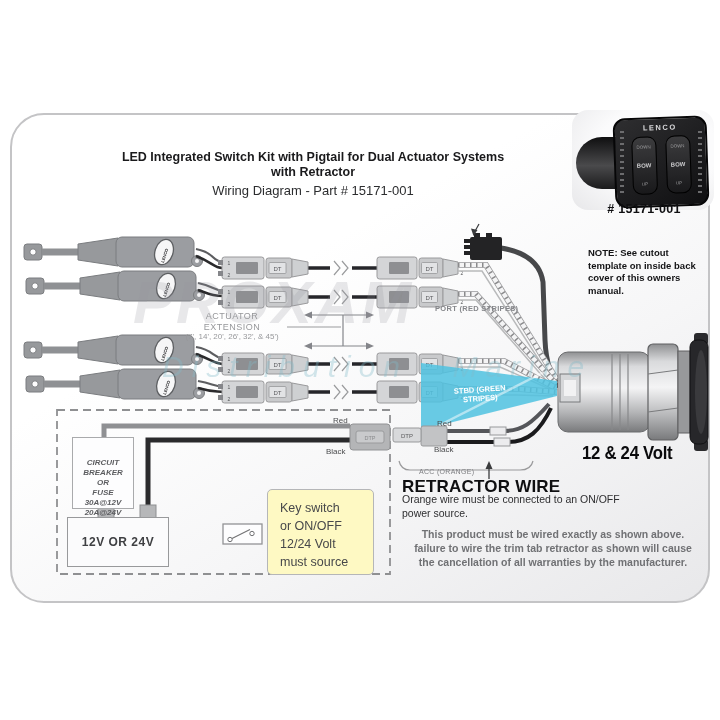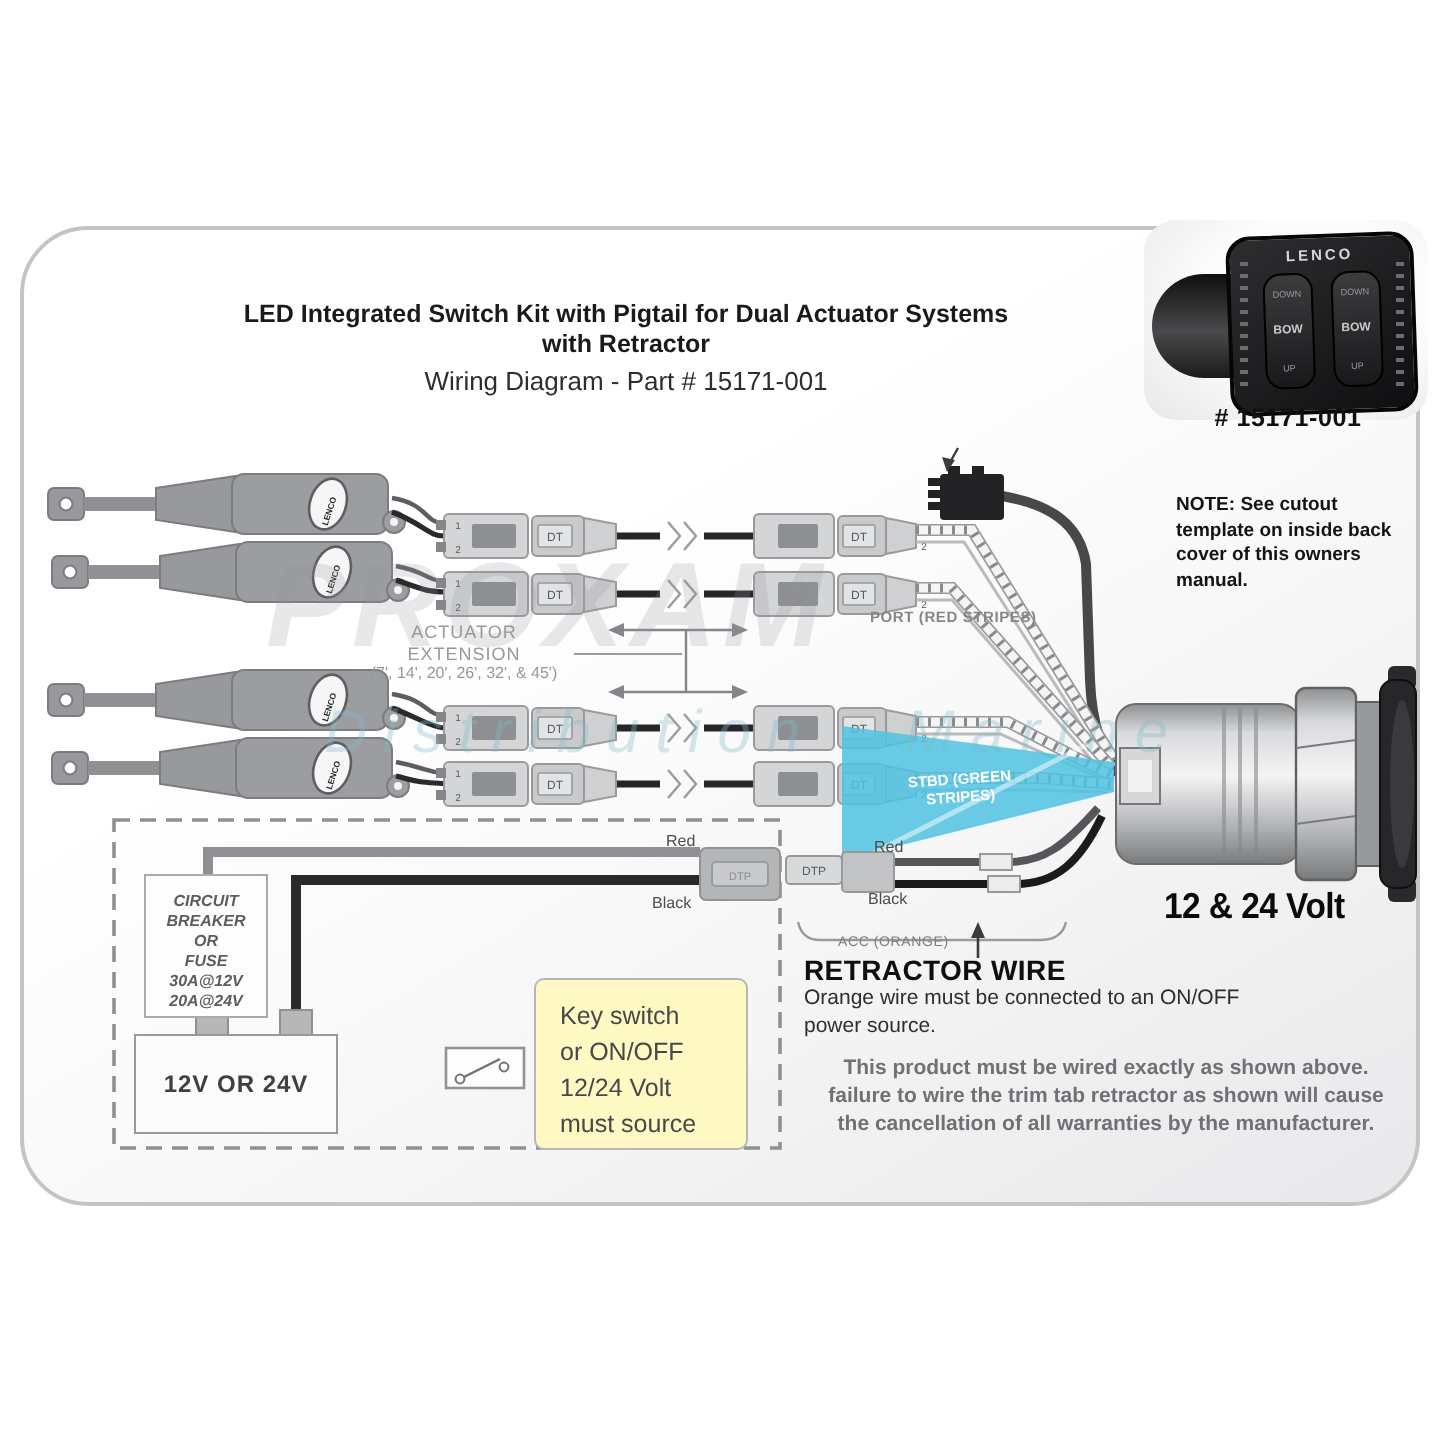--- a/index.html
+++ b/index.html
@@ -36,29 +36,29 @@
   .ext .e3{font-size:8px;line-height:10.5px;}
   .tiny{font-size:8px;color:#4b4c4e;}
   .port{left:435px;top:304px;font-size:7.5px;font-weight:600;color:#85868a;letter-spacing:.3px;}
   .stbd{left:443px;top:385px;width:74px;text-align:center;font-size:7.5px;font-weight:bold;color:#fff;
         line-height:9px;transform:rotate(-4deg);}
   .acc{left:419px;top:468px;font-size:7px;color:#7e7f82;letter-spacing:.3px;}
   .volt{left:582px;top:443px;font-size:18px;font-weight:bold;color:#0b0b0d;letter-spacing:-.3px;
         transform:scaleX(.93);transform-origin:left;}
   
   .breaker{left:72px;top:437px;width:62px;height:72px;background:#fdfdfe;border:1.5px solid #a9aaac;
-           box-sizing:border-box;text-align:center;padding-top:8px;font-size:8px;font-weight:bold;
+           box-sizing:border-box;text-align:center;padding-top:20px;font-size:8px;font-weight:bold;
            font-style:italic;color:#5c5d60;line-height:10px;}
   .battery{left:67px;top:517px;width:102px;height:50px;background:#fbfbfc;border:1.5px solid #98999b;
            box-sizing:border-box;display:flex;align-items:center;justify-content:center;
            font-size:12px;font-weight:bold;color:#3f4043;letter-spacing:.5px;}
   .keybox{left:267px;top:489px;width:107px;height:86px;background:#fef9c3;border:1.5px solid #b5b6b8;
           border-radius:5px;box-sizing:border-box;padding:9px 0 0 12px;font-size:12.5px;color:#47484a;line-height:18px;}
   
-  .retr-h{left:402px;top:477px;font-size:14px;font-weight:bold;color:#0f0f11;letter-spacing:.2px;}
+  .retr-h{left:402px;top:477px;font-size:17px;font-weight:bold;color:#0f0f11;letter-spacing:.2px;}
   .retr-b{left:402px;top:493px;width:242px;font-size:10.5px;color:#2e2e30;line-height:13.5px;}
   .warn{left:396px;top:527px;width:314px;text-align:center;font-size:10.5px;font-weight:bold;
         color:#707174;line-height:14px;}
   
   .wm1{left:133px;top:268px;font-size:60px;font-weight:bold;font-style:italic;letter-spacing:3px;
        color:rgba(150,152,158,.22);pointer-events:none;}
   .wm2{left:150px;top:350px;font-size:30px;font-style:italic;letter-spacing:8px;word-spacing:28px;
        color:rgba(130,185,200,.35);pointer-events:none;margin-left:12px;}
 </style>
 </head>

